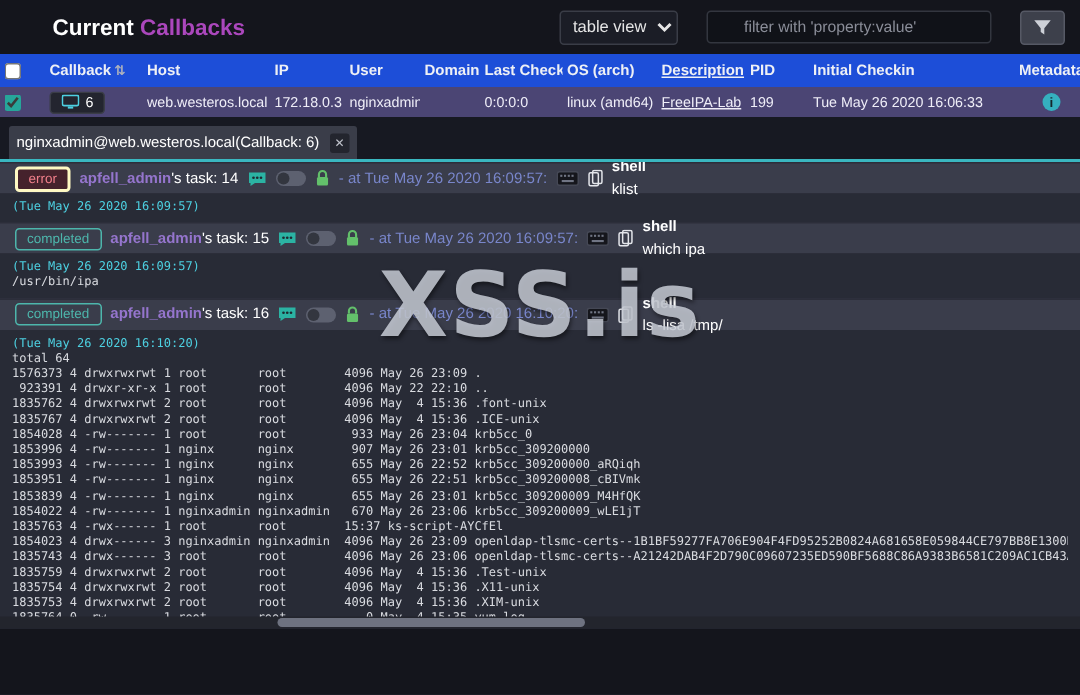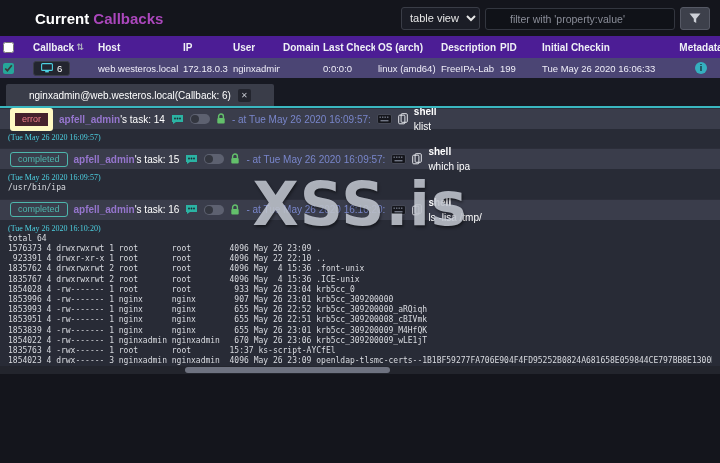--- a/index.html
+++ b/index.html
@@ -1,62 +1,62 @@
 <!DOCTYPE html>
 <html><head>
 <meta charset="utf-8">
 <style>
   * { margin:0; padding:0; box-sizing:border-box; }
   html,body { width:720px; height:463px; overflow:hidden; }
   body { font-family:"Liberation Sans","DejaVu Sans",sans-serif; background:#14151c; }
-  #app { position:relative; width:720px; height:374px; overflow:hidden; background:#23252f; }
+  #app { position:relative; width:720px; height:419px; overflow:hidden; background:#23252f; }
 
   
   .topbar { height:36px; background:#14151c; display:flex; align-items:center; padding:0 10px; gap:8px; }
   .title { font-size:15px; font-weight:bold; color:#ffffff; white-space:pre; }
   .title .accent { color:#ab47bc; }
-  .controls { margin-left:auto; display:flex; gap:5px; align-items:flex-end; }
+  .controls { margin-left:auto; display:flex; gap:19px; align-items:flex-start; }
   select.view { background:#1b1d26; color:#e6e6e6; border:1px solid #3a3d47; font-size:11px; height:23px; border-radius:3px; padding:0 4px; }
   input.filter { width:190px; height:22px; background:#101218; border:1px solid #33363f; color:#ddd; font-size:10.5px; padding:0 24px; border-radius:3px; }
   input.filter::placeholder { color:#8a8d98; }
   .filter-btn { width:30px; height:23px; background:#3d404b; border:1px solid #565965; border-radius:3px; display:flex; align-items:center; justify-content:center; cursor:pointer; }
 
   
-  .thead { display:flex; background:#4c1d95; height:22px; align-items:center; font-size:10px; font-weight:bold; color:#eef0f5; }
+  .thead { display:flex; background:#1d4ed8; height:22px; align-items:center; font-size:10px; font-weight:bold; color:#eef0f5; }
   .trow  { display:flex; background:#4b4574; height:20px; align-items:center; font-size:9.5px; color:#efeef8; }
   .cell { padding-left:3px; white-space:nowrap; overflow:hidden; display:flex; align-items:center; gap:2px; }
   .c0{width:30px;} .c1{width:65px;} .c2{width:85px;} .c3{width:50px;} .c4{width:50px;}
-  .c5{width:40px;} .c6{width:55px;} .c7{width:63px;} .c8{width:59px;} .c9{width:42px;}
+  .c5{width:40px;} .c6{width:55px;} .c7{width:63px;} .c8{width:59px;text-decoration:underline;} .c9{width:42px;}
   .c10{width:140px;} .c11{width:41px; justify-content:center;}
   input[type=checkbox]{ width:11px; height:11px; accent-color:#26a69a; }
   .sort-ic { font-size:9px; color:#aeb2bd; cursor:pointer; }
   .cb-badge { display:inline-flex; align-items:center; gap:4px; background:#23252f; border:1px solid #3a3d47; border-radius:3px; padding:1px 7px; color:#fff; font-size:9.5px; cursor:pointer; }
   .info-i { width:12px; height:12px; border-radius:50%; background:#35b0bf; color:#15262b; font-size:9px; font-weight:bold; display:inline-flex; align-items:center; justify-content:center; cursor:pointer; }
 
   
   .tabbar { background:#171922; height:30px; padding:6px 6px 0; border-bottom:2px solid #3ab7c0; display:flex; }
-  .tab { height:22px; background:#3a3d49; color:#fff; font-size:10px; padding:0 23px; display:flex; gap:7px; align-items:center; border-radius:2px 2px 0 0; cursor:pointer; }
+  .tab { height:22px; background:#3a3d49; color:#fff; font-size:10px; padding:0 5px; display:flex; gap:7px; align-items:center; border-radius:2px 2px 0 0; cursor:pointer; }
   .tab-close { width:13px; height:13px; background:#23252e; color:#c3c6ce; font-size:8px; display:flex; align-items:center; justify-content:center; border-radius:2px; cursor:pointer; }
 
   
   .panel { height:347px; background:#23252f; overflow:hidden; }
   .task-head { height:21px; background:#3a3d4b; display:flex; align-items:center; gap:6px; padding:0 10px; font-size:10px; color:#fff; border-top:1px solid #2c2e3a; }
   .badge { font-size:9px; line-height:1; padding:2px 7px; border-radius:3px; white-space:nowrap; }
-  .badge-error { background:#45222c; color:#f07f8a; border:5px solid #fef9c3; }
+  .badge-error { background:#45222c; color:#f07f8a; border:2px solid #fef9c3; }
   .badge-completed { background:transparent; color:#4db6ac; border:1px solid #4db6ac; }
   .op { color:#9575cd;font-weight:bold; }
   .tstamp { color:#7986cb; }
   .cmdline { display:inline-flex; gap:4px;flex-direction:column; }
   .cmd { font-weight:bold; }
   .icon { display:inline-flex; align-items:center; cursor:pointer; }
   .toggle { width:20px; height:10px; background:#5d6170; border-radius:5px; display:inline-block; position:relative; cursor:pointer; }
   .toggle .knob { position:absolute; left:1px; top:1px; width:8px; height:8px; border-radius:50%; background:#33363f; }
 
   .resp { background:#282b36; padding:4px 8px 5px; font-family:"DejaVu Sans Mono",monospace; font-size:8px; line-height:10.2px; color:#d9dbe0; }
-  .resp .rts { color:#4dd0e1;font-family:Liberation Serif, serif; }
+  .resp .rts { color:#4dd0e1; }
   .resp pre { margin:0; white-space:pre; font:inherit; overflow:hidden; }
 
   
   .watermark { position:absolute; left:50%; top:169px; transform:translateX(-50%); font-family:"DejaVu Sans",sans-serif; font-size:60px; font-weight:bold; letter-spacing:1px; color:rgba(205,210,220,0.82); text-shadow:1px 2px 3px rgba(0,0,0,0.45); z-index:50; pointer-events:none; }
 
   
   .hscroll { position:absolute; left:0; right:0; bottom:0; height:8px; background:#23252d; z-index:40; }
   .hscroll .thumb { position:absolute; left:185px; top:1px; width:205px; height:6px; background:#6e7280; border-radius:3px; cursor:pointer; }
 </style>
 </head>

